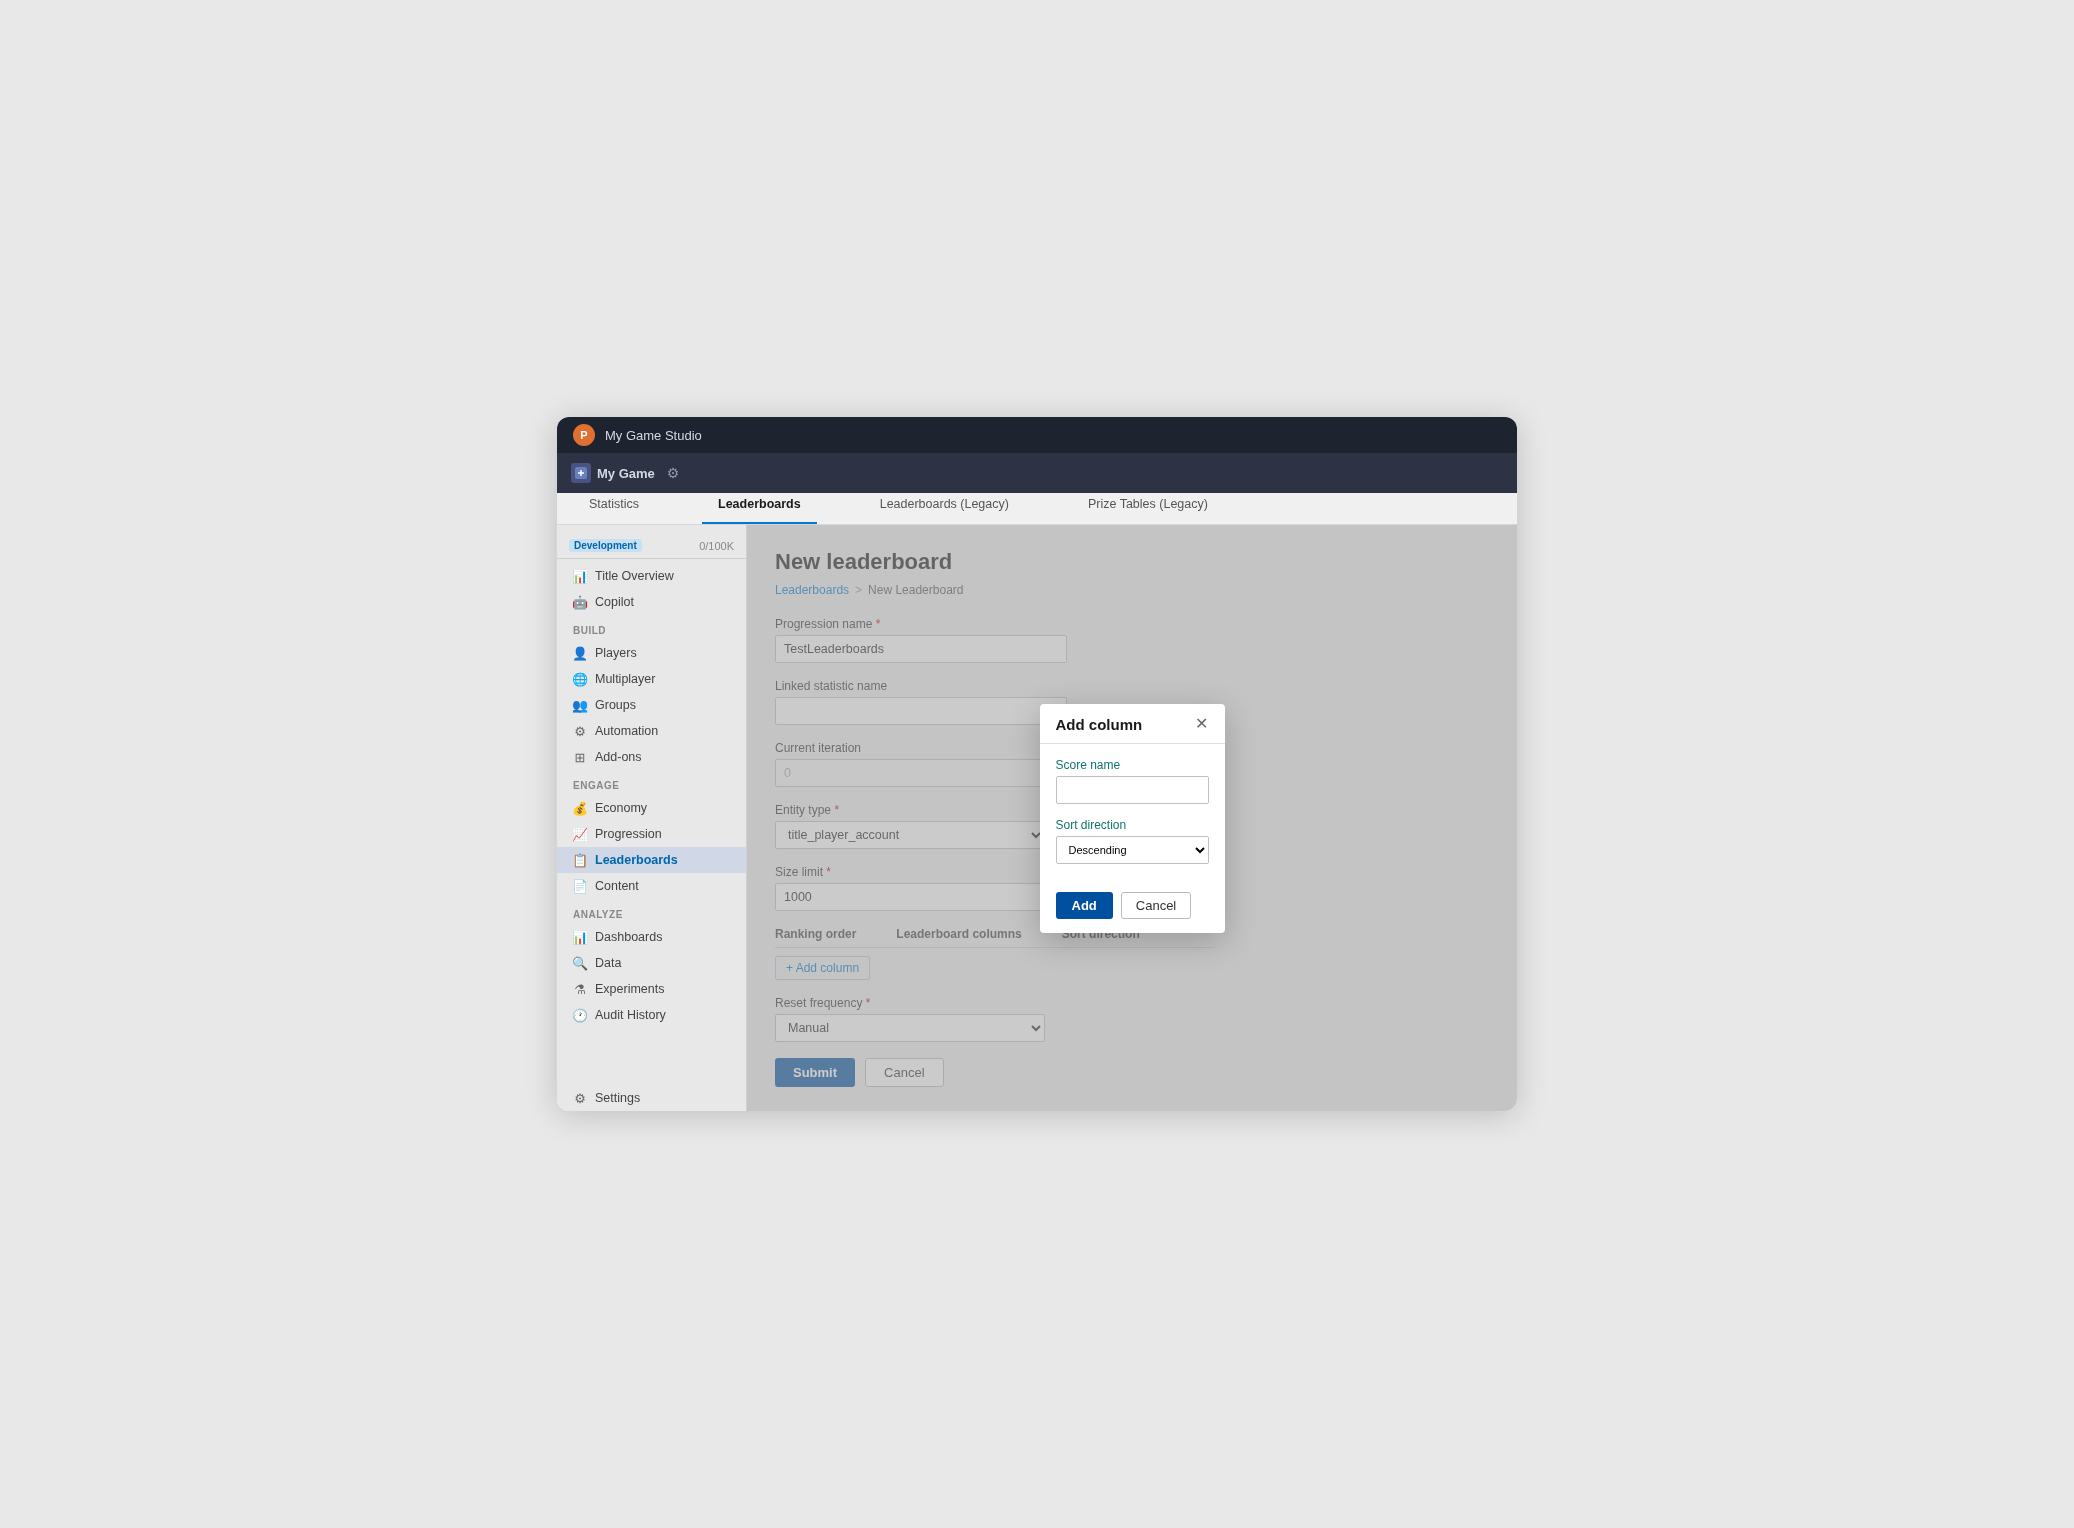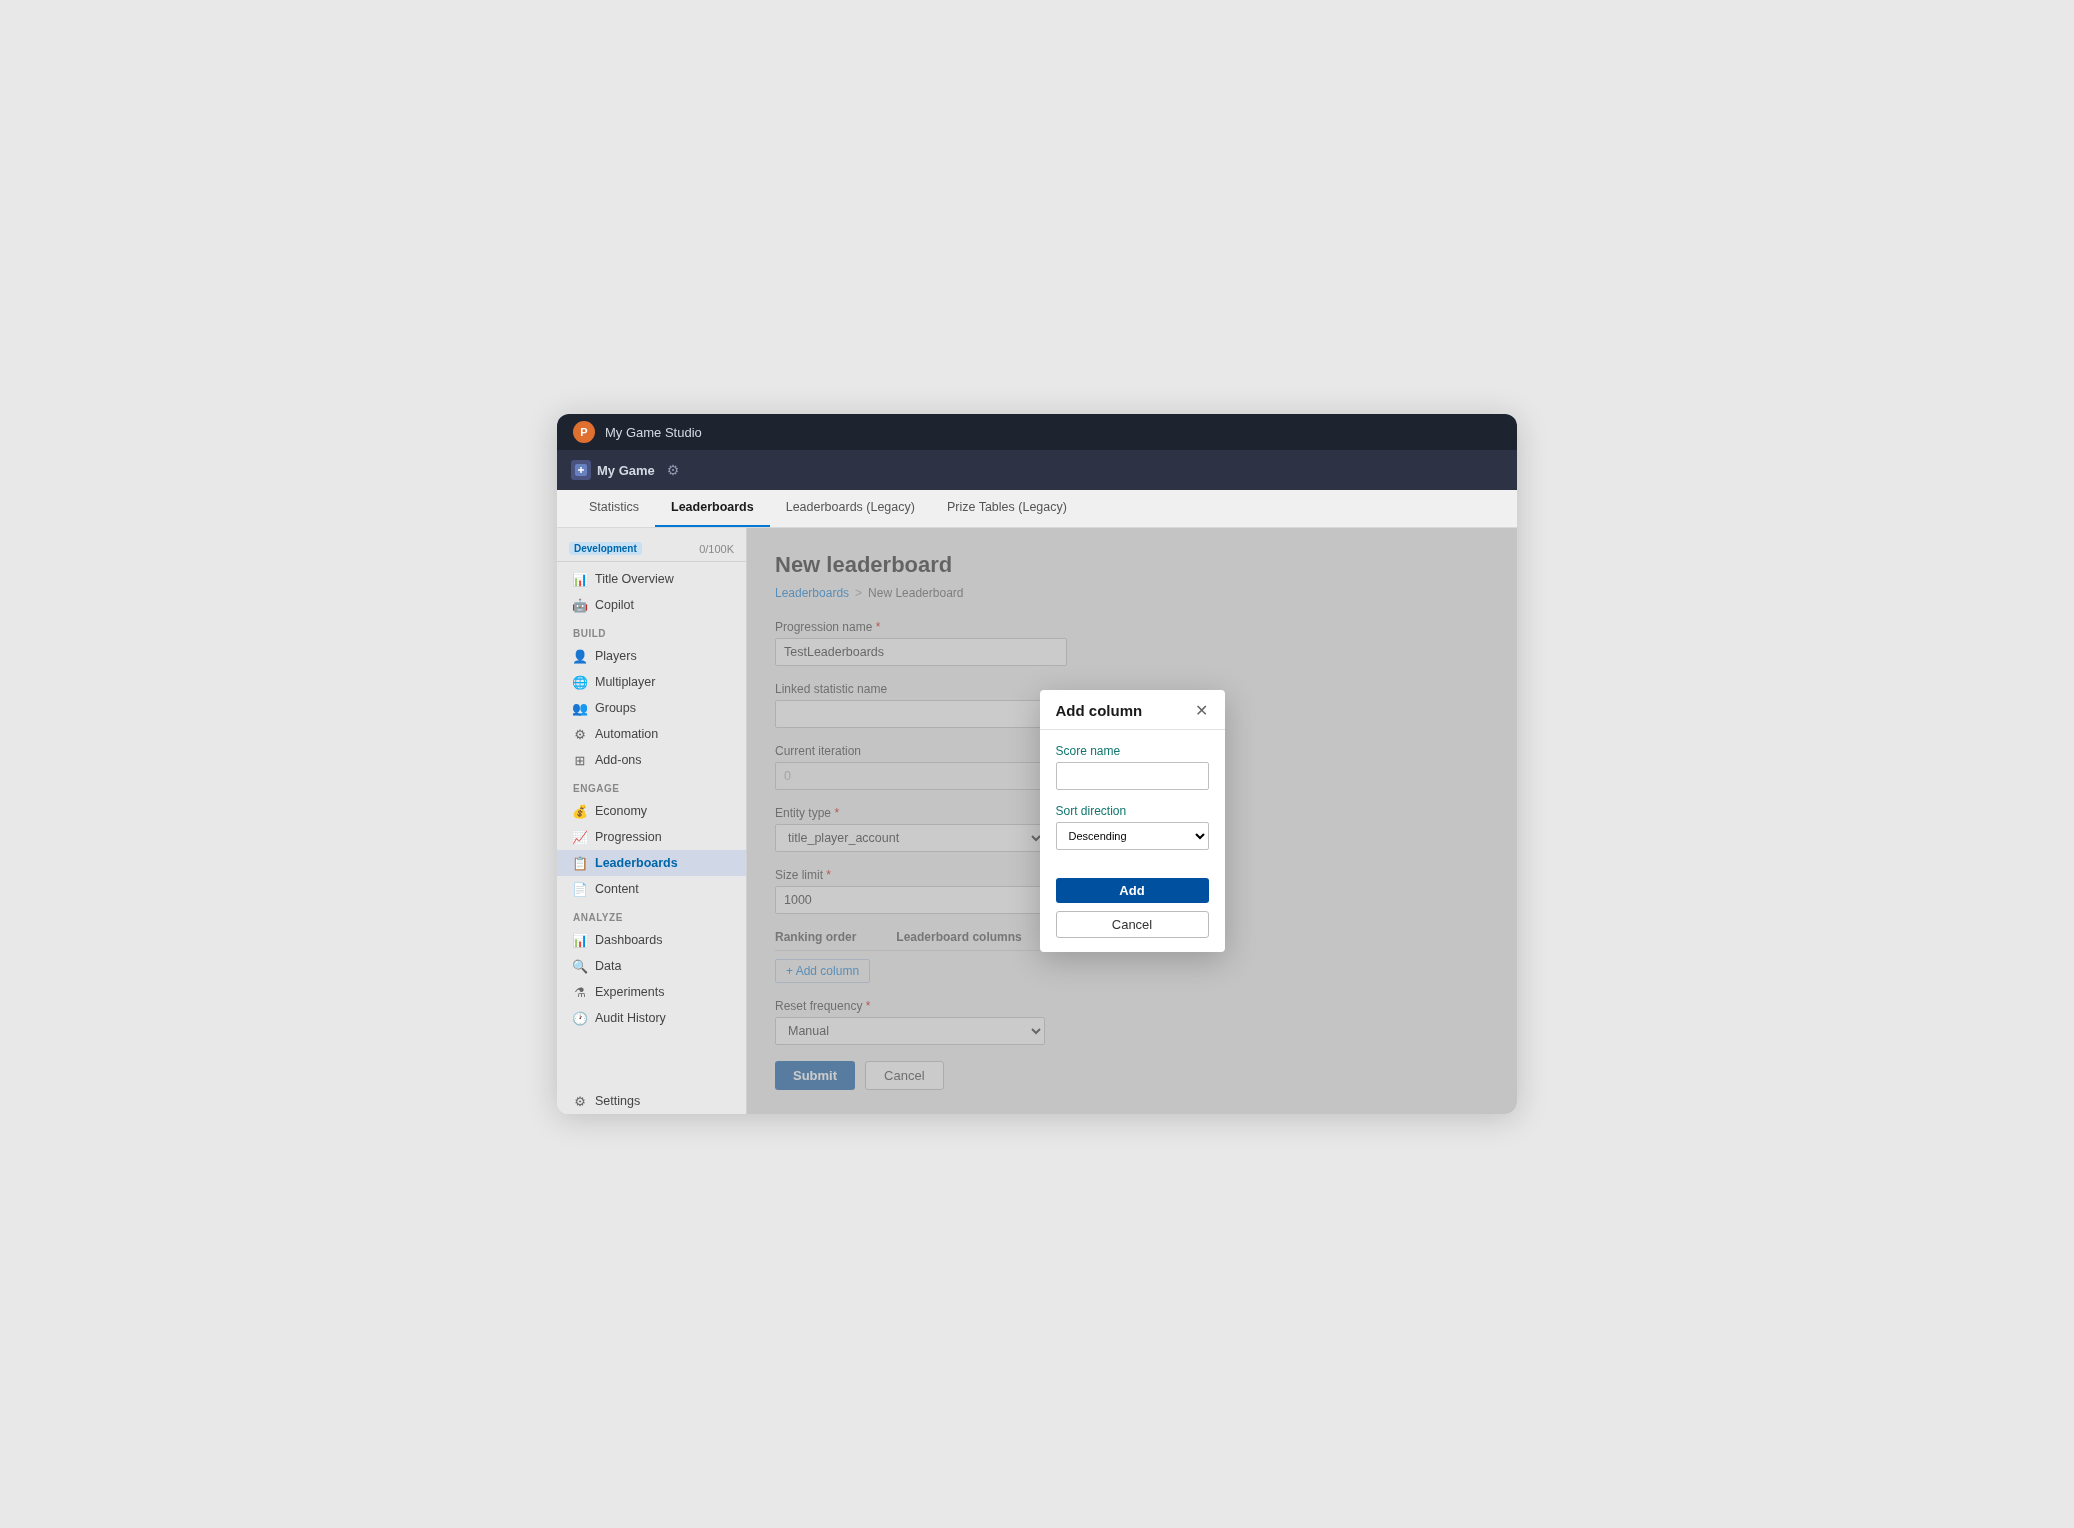--- a/index.html
+++ b/index.html
@@ -69,21 +69,22 @@
       cursor: pointer;
       font-size: 14px;
     }
     
     .tabs-row {
       background: #f0f0f0;
       border-bottom: 1px solid #d8d8d8;
       display: flex;
       align-items: flex-end;
       padding: 0 16px;
-      height: 38px;
+      height: 32px;
+      gap: 47px;
     }
     .tab {
       padding: 8px 16px;
       font-size: 12.5px;
       color: #555;
       cursor: pointer;
       border-bottom: 2px solid transparent;
       white-space: nowrap;
       height: 38px;
       display: flex;
@@ -331,21 +332,20 @@
       border: 1px solid #c0c0c0;
       border-radius: 2px;
       font-size: 11px;
       background: #fff;
     }
     .modal-footer {
       display: flex;
       gap: 8px;
       padding: 0 16px 14px;
       justify-content: flex-start;
-      flex-direction: column;
     }
     .btn-add {
       background: #0050a0;
       color: #fff;
       border: none;
       border-radius: 3px;
       padding: 5px 16px;
       font-size: 13px;
       cursor: pointer;
       font-weight: 600;

